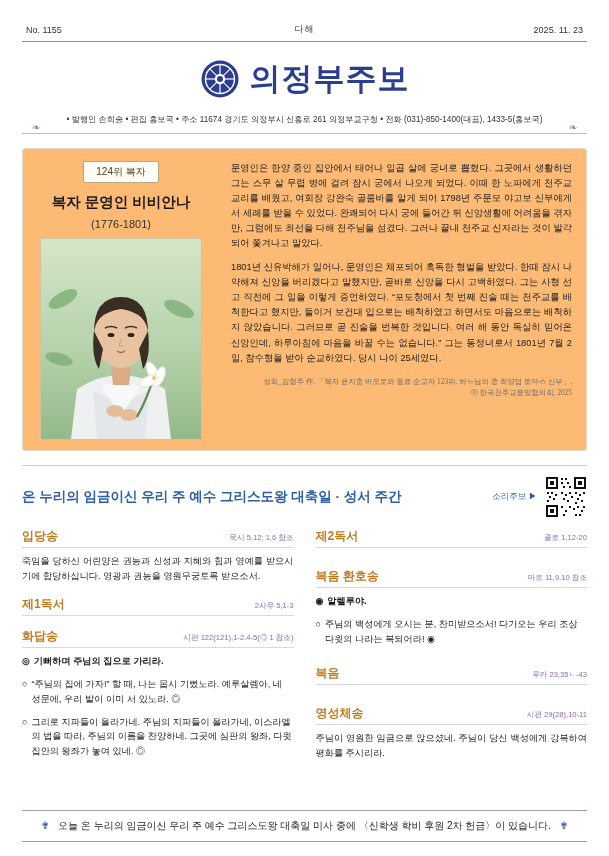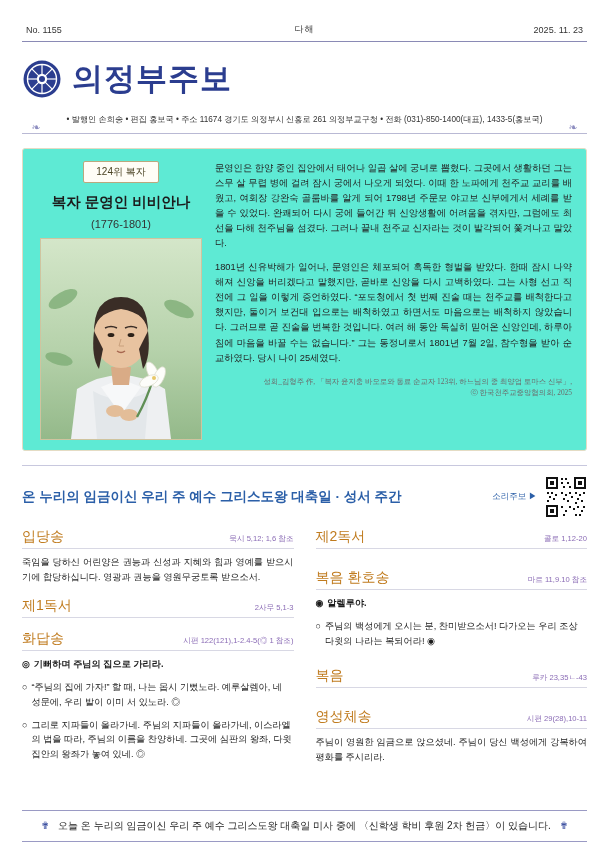--- a/index.html
+++ b/index.html
@@ -37,21 +37,21 @@
     letter-spacing: 1px;
   }
   .top-bar .left, .top-bar .right {
     width: 110px;
   }
   .top-bar .right { text-align: right; }
 
   .logo-row {
     display: flex;
     align-items: center;
-    justify-content: flex-start;
+    justify-content: center;
     padding: 16px 0 8px 0;
     gap: 10px;
   }
   .logo-mark {
     width: 40px;
     height: 40px;
     flex: 0 0 auto;
   }
   .paper-title {
     font-size: 31px;
@@ -82,26 +82,26 @@
   .corner.l { left: 6px; bottom: -2px; }
   .corner.r { right: 6px; bottom: -2px; }
 
   .imprint-rule {
     border-bottom: 1px solid #b9b9d4;
   }
 
   
   .article {
     margin-top: 14px;
-    background: #5eead4;
+    background: #fdba74;
     border: 1px solid #e4dcc4;
     border-radius: 3px;
     padding: 12px 14px 10px 14px;
     display: flex;
-    gap: 10px;
+    gap: 26px;
   }
   .article-left {
     width: 168px;
     flex: 0 0 168px;
     text-align: center;
   }
   .badge {
     display: inline-block;
     border: 1px solid #b9a97e;
     background: #fffdf6;
@@ -184,22 +184,22 @@
 
   .lbl-row {
     display: flex;
     align-items: baseline;
     justify-content: space-between;
     border-bottom: 1px solid #d8d8e4;
     padding-bottom: 2px;
     margin-bottom: 6px;
   }
   .lbl {
-    font-size: 14px;
-    font-weight: normal;
+    font-size: 12px;
+    font-weight: bold;
     color: #c07b1e;
   }
   .ref {
     font-size: 7.6px;
     color: #8a6bb5;
   }
   .body-text {
     font-size: 9.2px;
     line-height: 1.62;
     color: #222;

